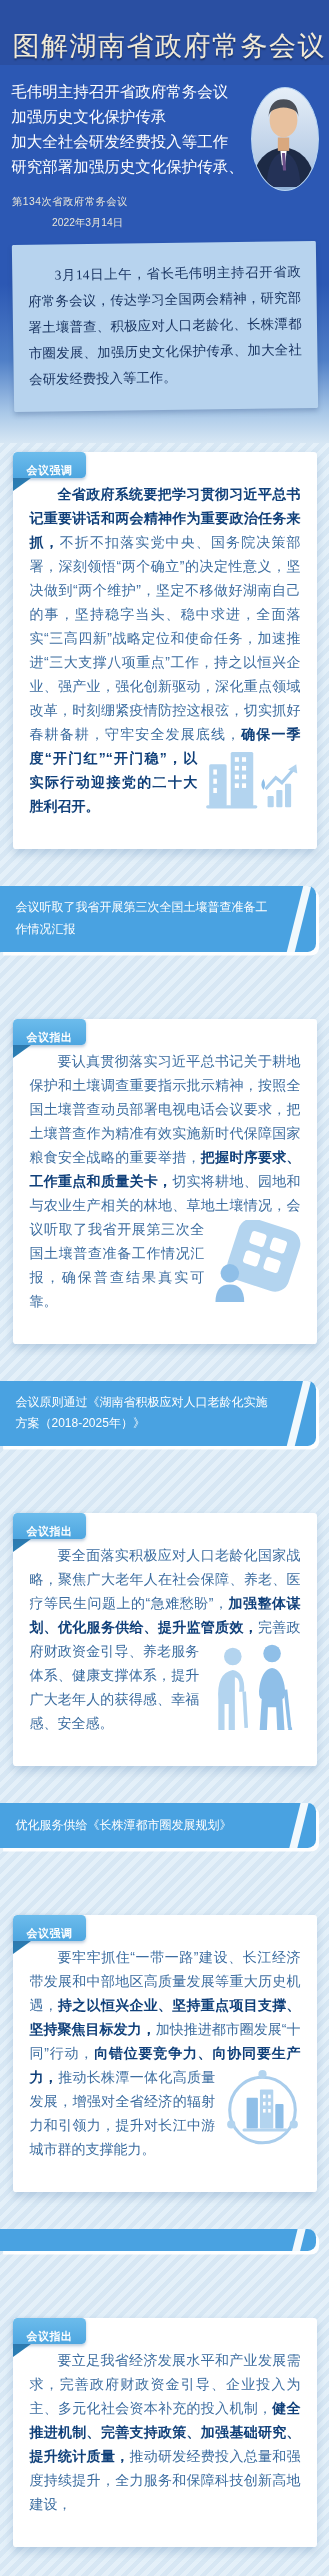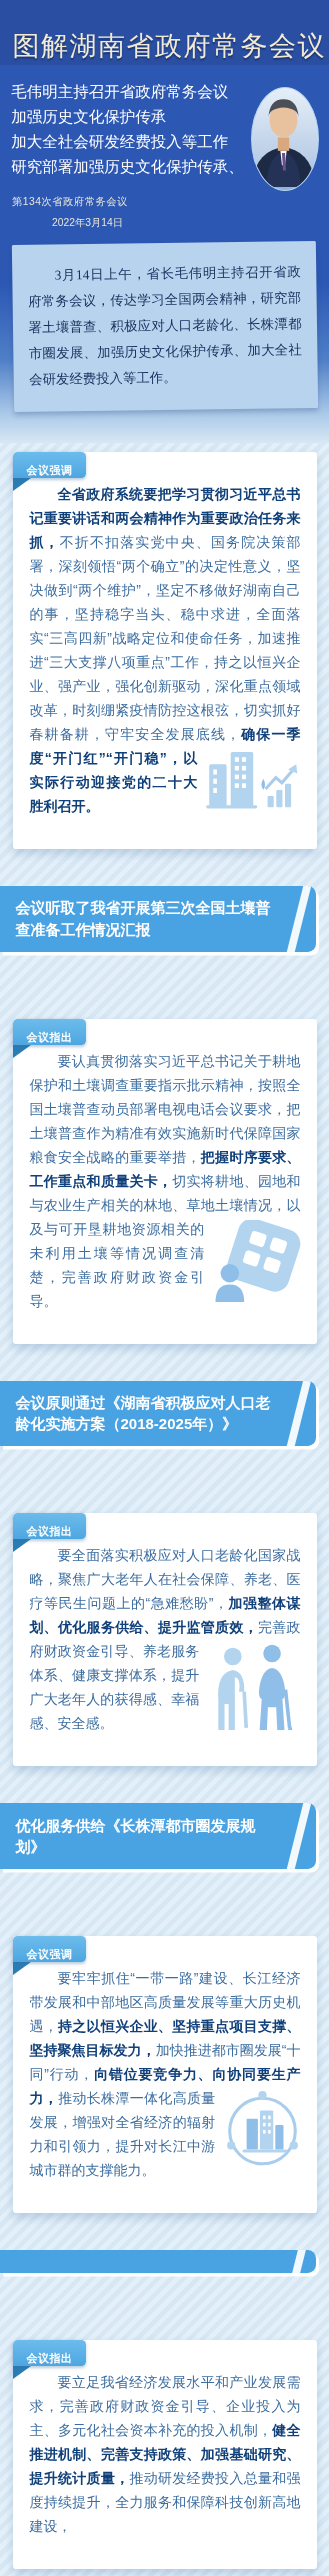--- a/index.html
+++ b/index.html
@@ -71,21 +71,21 @@
   .seg.b{color:#10407a;font-weight:700;}
   .icon-float{float:right;margin:3.1px 0 2.1px 8.2px;}
   .icon-float svg{display:block;}
   
   .banner{
     position:relative;margin:37px 14.4px 0 0;overflow:hidden;
     background:#49a2e1;border-radius:0 8.2px 8.2px 0;
     padding:11.3px 43px 11.3px 15.5px;box-sizing:border-box;
     box-shadow:3.1px 3.6px 0 rgba(255,255,255,.95);
   }
-  .banner-text{color:#ffffff;font-size:15px;font-weight:700;line-height:21.6px;display:block;}
+  .banner-text{color:#ffffff;font-size:12px;font-weight:400;line-height:21.6px;display:block;}
   .banner-slash{
     position:absolute;top:-6.2px;bottom:-6.2px;right:13.4px;width:7.7px;
     background:rgba(255,255,255,.93);transform:skewX(-14deg);
   }
   .ico{fill:#b3d4ef;}
   .ico2{fill:#8fbfe8;}
   .ico-stroke{stroke:#a9cdec;fill:none;}
 </style>
 </head>
 <body>
@@ -175,21 +175,21 @@
               <g transform="rotate(18 95 70)">
                 <rect class="ico" x="35" y="5" width="125" height="125" rx="28"></rect>
                 <rect fill="#fff" x="62" y="28" width="30" height="26" rx="6"></rect>
                 <rect fill="#fff" x="104" y="28" width="30" height="26" rx="6"></rect>
                 <rect fill="#fff" x="62" y="68" width="30" height="26" rx="6"></rect>
                 <rect fill="#fff" x="104" y="68" width="30" height="26" rx="6"></rect>
               </g>
               <circle class="ico2" cx="32" cy="104" r="18"></circle>
               <path class="ico2" d="M4 160 Q4 126 32 126 Q60 126 60 160 Z"></path>
             </svg>
-          </span><span class="seg r">以及与可开垦耕地资源相关的未利用土壤等情况调查清楚，完善政府财政资金引导。</span>
+          </span><span class="seg r">会议听取了我省开展第三次全国土壤普查准备工作情况汇报，确保普查结果真实可靠。</span>
       </p>
     </div>
   </section>
 
   <section class="banner">
     <span class="banner-text">会议原则通过《湖南省积极应对人口老龄化实施方案（2018-2025年）》</span>
     <span class="banner-slash"></span>
   </section>
 
   <section class="card-block">

